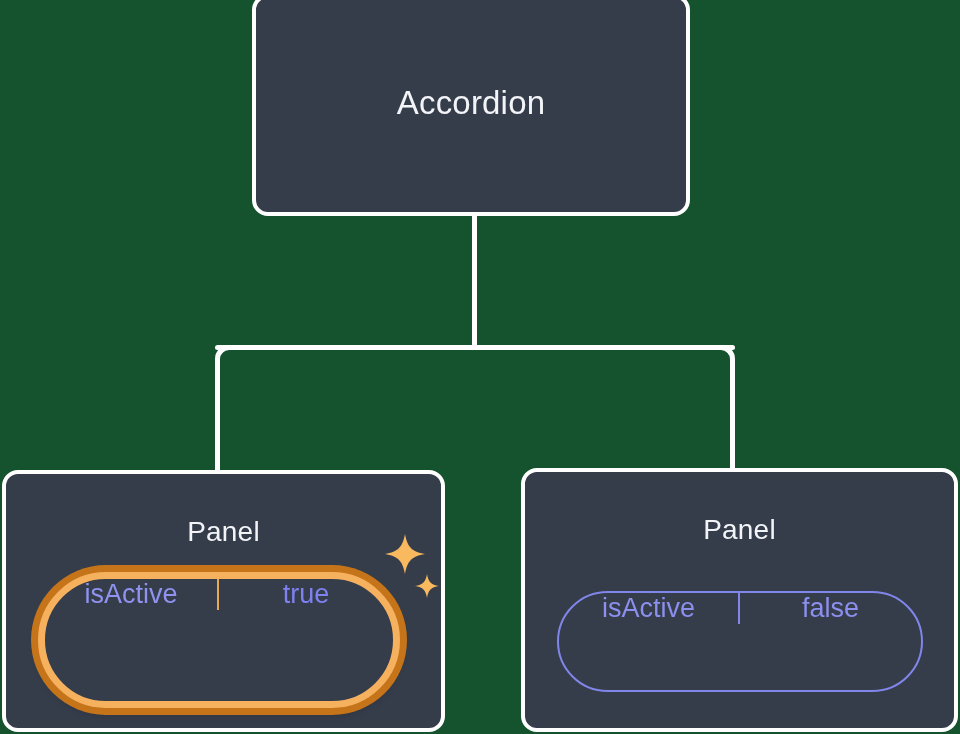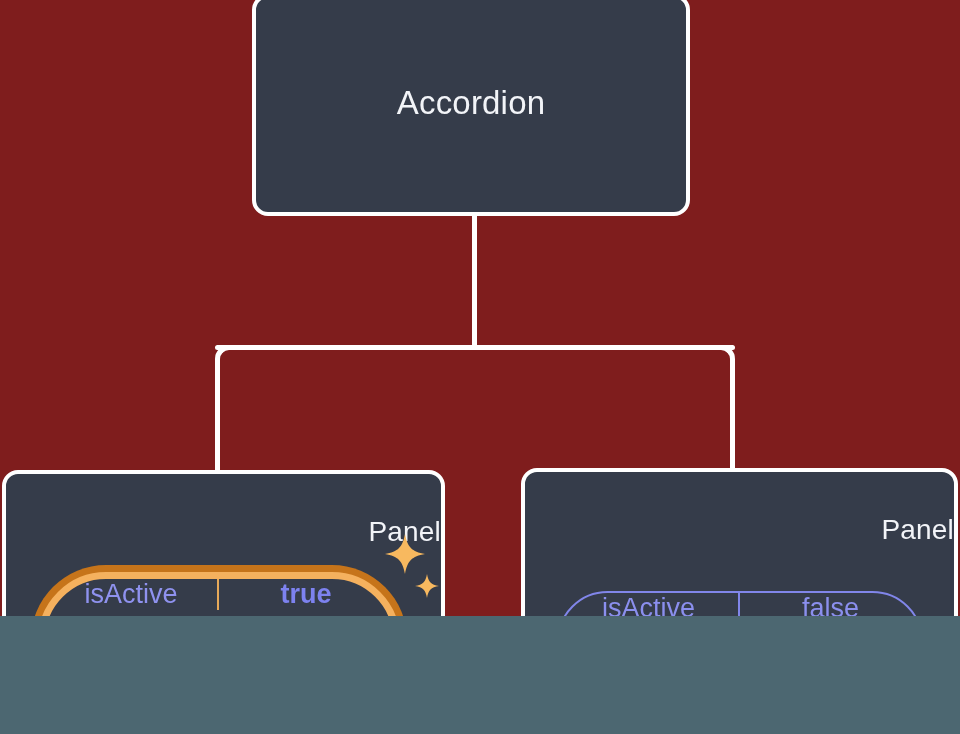--- a/index.html
+++ b/index.html
@@ -11,22 +11,22 @@
     height: 734px;
     overflow: hidden;
     background: #4c6771;
     font-family: "Liberation Sans", sans-serif;
     -webkit-font-smoothing: antialiased;
   }
 
   #stage {
     position: relative;
     width: 960px;
-    height: 616px;
-    background: #7f1d1d;
+    height: 734px;
+    background: #14532d;
     overflow: hidden;
   }
 
   
   .edge {
     position: absolute;
     background: #ffffff;
   }
   .edge-stem {
     left: 472px;
@@ -114,21 +114,21 @@
     top: 468px;
     width: 437px;
     height: 264px;
   }
 
   .node-panel .node-title {
     position: absolute;
     left: 0;
     right: 0;
     top: 42px;
-    text-align: right;
+    text-align: center;
     color: #f2f4f8;
     font-size: 28px;
     letter-spacing: 0.2px;
   }
 
   
   .pill {
     position: absolute;
     display: flex;
     align-items: flex-start;
@@ -158,21 +158,21 @@
     flex: 1 1 50%;
     font-size: 27px;
   }
   .pill-highlight .pill-key {
     color: #8f92ef;
     font-weight: 400;
     border-right: 2px solid #e7a959;
   }
   .pill-highlight .pill-val {
     color: #7d82f0;
-    font-weight: 700;
+    font-weight: 400;
   }
 
   
   .pill-plain {
     left: 557px;
     top: 591px;
     width: 366px;
     height: 101px;
     border-radius: 52px;
     border: 2px solid #8186ea;

